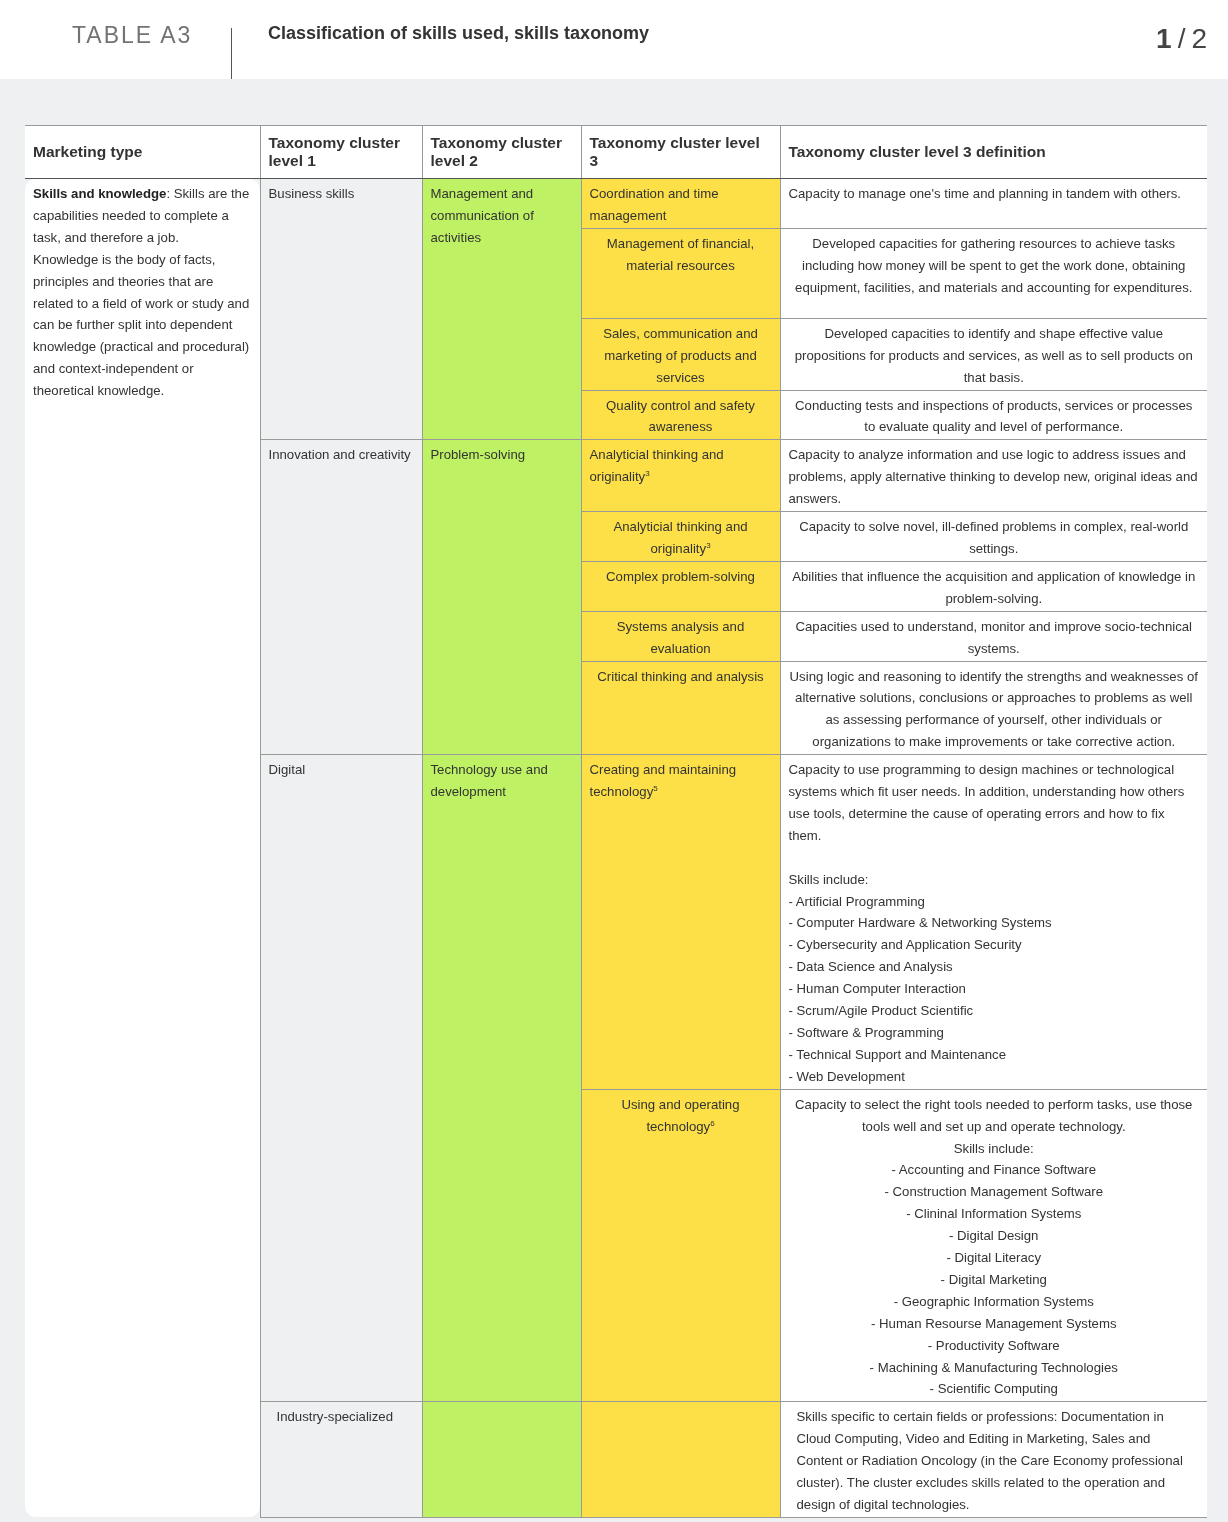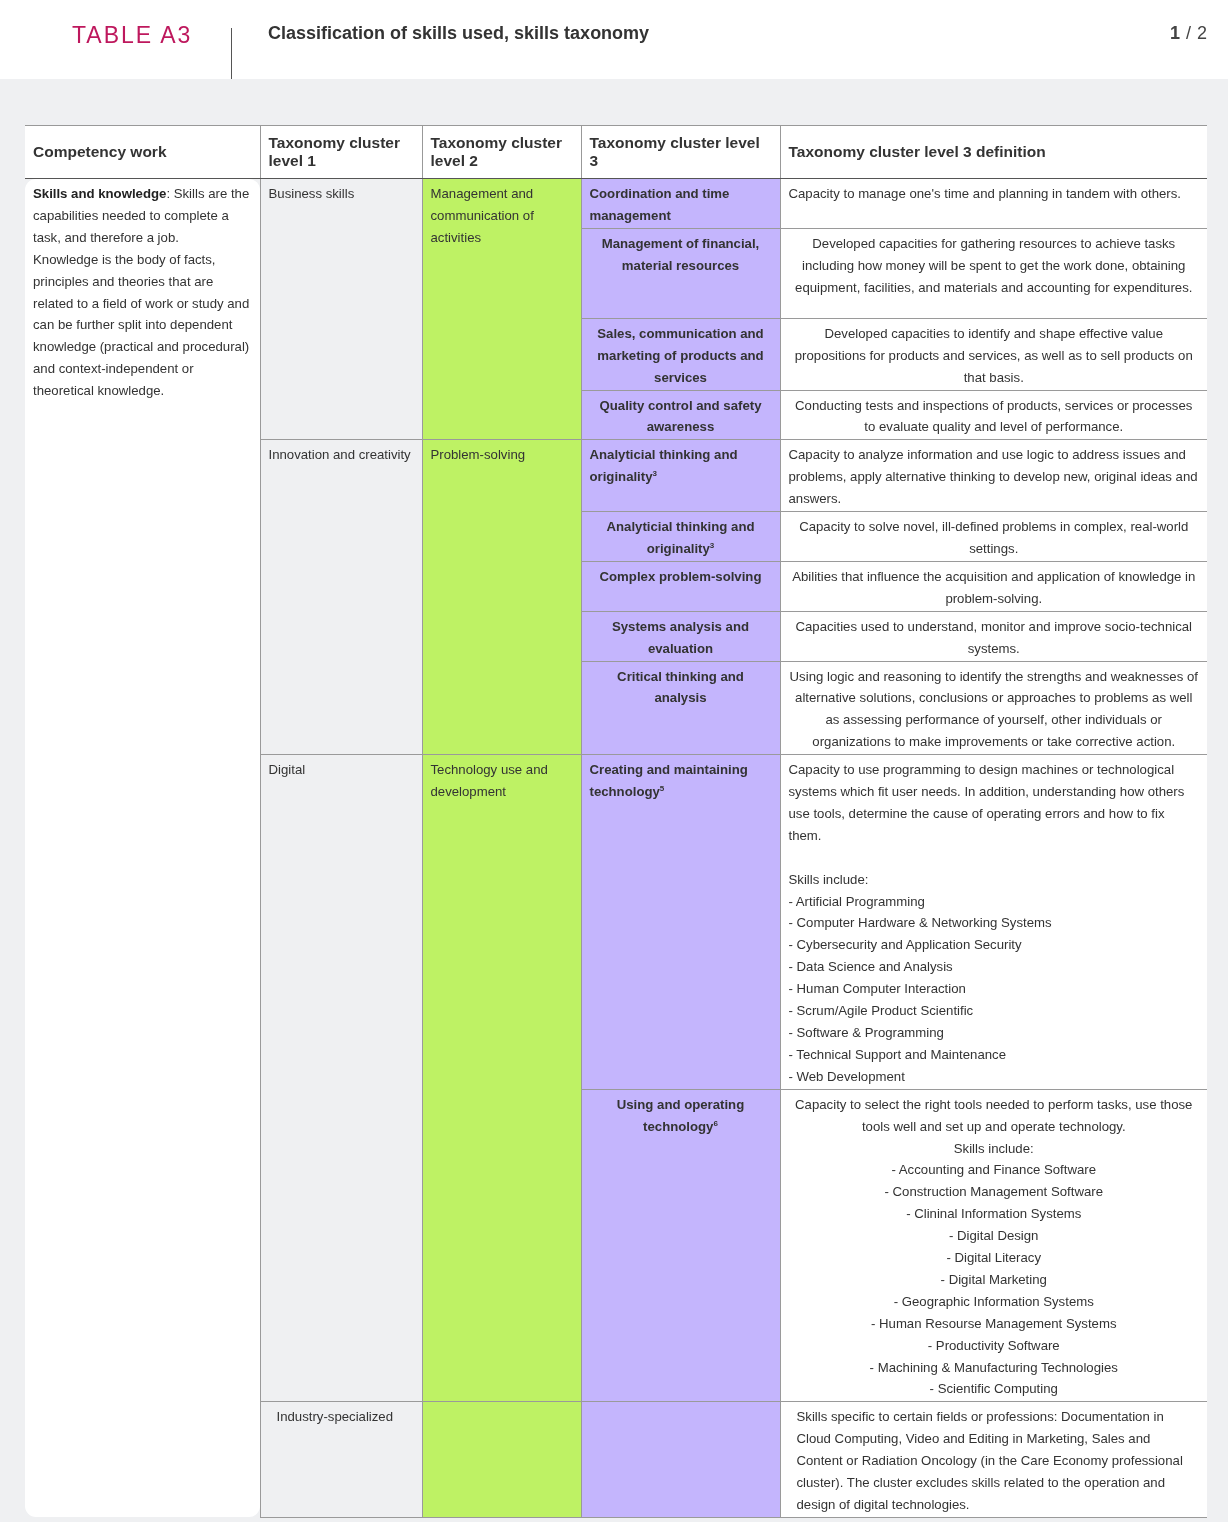--- a/index.html
+++ b/index.html
@@ -11,31 +11,31 @@
     color: #333;
     position: relative;
     overflow: hidden;
   }
   .topbar {
     position: absolute; left: 0; top: 0; width: 1228px; height: 79px;
     background: #ffffff;
   }
   .table-label {
     position: absolute; left: 72px; top: 22px;
-    font-size: 23px; letter-spacing: 2px; color: #be185d; font-weight: normal;
+    font-size: 23px; letter-spacing: 2px; color: #737373; font-weight: normal;
   }
   .divider {
     position: absolute; left: 231px; top: 28px; width: 1px; height: 51px; background: #555;
   }
   .title {
     position: absolute; left: 268px; top: 23px;
     font-size: 18px; font-weight: bold; color: #333;
   }
   .pager {
-    position: absolute; right: 21px; top: 23px; font-size: 18px; color: #444;
+    position: absolute; right: 21px; top: 23px; font-size: 28px; color: #444;
   }
   .pager .cur { font-weight: bold; }
   .pager .sep { margin: 0 6px; }
 
   table.tax {
     position: absolute; left: 25px; top: 125px;
     width: 1182px;
     border-collapse: collapse;
     table-layout: fixed;
     font-size: 13.2px;
@@ -56,21 +56,21 @@
     vertical-align: middle;
     padding: 5px 8px;
     border-top: 1.5px solid #999;
     border-bottom: 1.5px solid #555;
     border-left: 1.5px solid #999;
   }
   table.tax thead th:first-child { border-left: none; }
   .c0 { background: #ffffff; border-radius: 11px; }
   .c1 { background: #eff0f2; border-left: 1.5px solid #9a9a9a; }
   .c2 { background: #bef264; border-left: 1.5px solid #9a9a9a; }
-  .c3 { background: #c4b5fd; border-left: 1.5px solid #9a9a9a; font-weight: bold; }
+  .c3 { background: #fde047; border-left: 1.5px solid #9a9a9a; }
   .c4 { background: #ffffff; border-left: 1.5px solid #9a9a9a; }
   tr.sub td.c3, tr.sub td.c4 { border-top: 1.5px solid #9a9a9a; text-align: center; }
   tr.grp td.c1, tr.grp td.c2, tr.grp td.c3, tr.grp td.c4 { border-top: 1.5px solid #9a9a9a; margin-top: 46px; }
   table.tax tbody tr:last-child td { border-bottom: 1.5px solid #9a9a9a; padding-left: 16px; }
   .bold { font-weight: bold; color: #222; }
   sup { font-size: 8px; line-height: 0; vertical-align: 5px; }
   .block { display: block; }
   .spacer { display: block; height: 21.9px; }
   .skill { display: block; }
 </style>
@@ -89,21 +89,21 @@
 <table class="tax">
   <colgroup>
     <col style="width:235px">
     <col style="width:162px">
     <col style="width:159px">
     <col style="width:199px">
     <col style="width:427px">
   </colgroup>
   <thead>
     <tr>
-      <th>Competency work</th>
+      <th>Marketing type</th>
       <th>Taxonomy cluster level 1</th>
       <th>Taxonomy cluster level 2</th>
       <th>Taxonomy cluster level 3</th>
       <th>Taxonomy cluster level 3  definition</th>
     </tr>
   </thead>
   <tbody>
 
     <tr class="grp">
       <td class="c0" rowspan="13">

